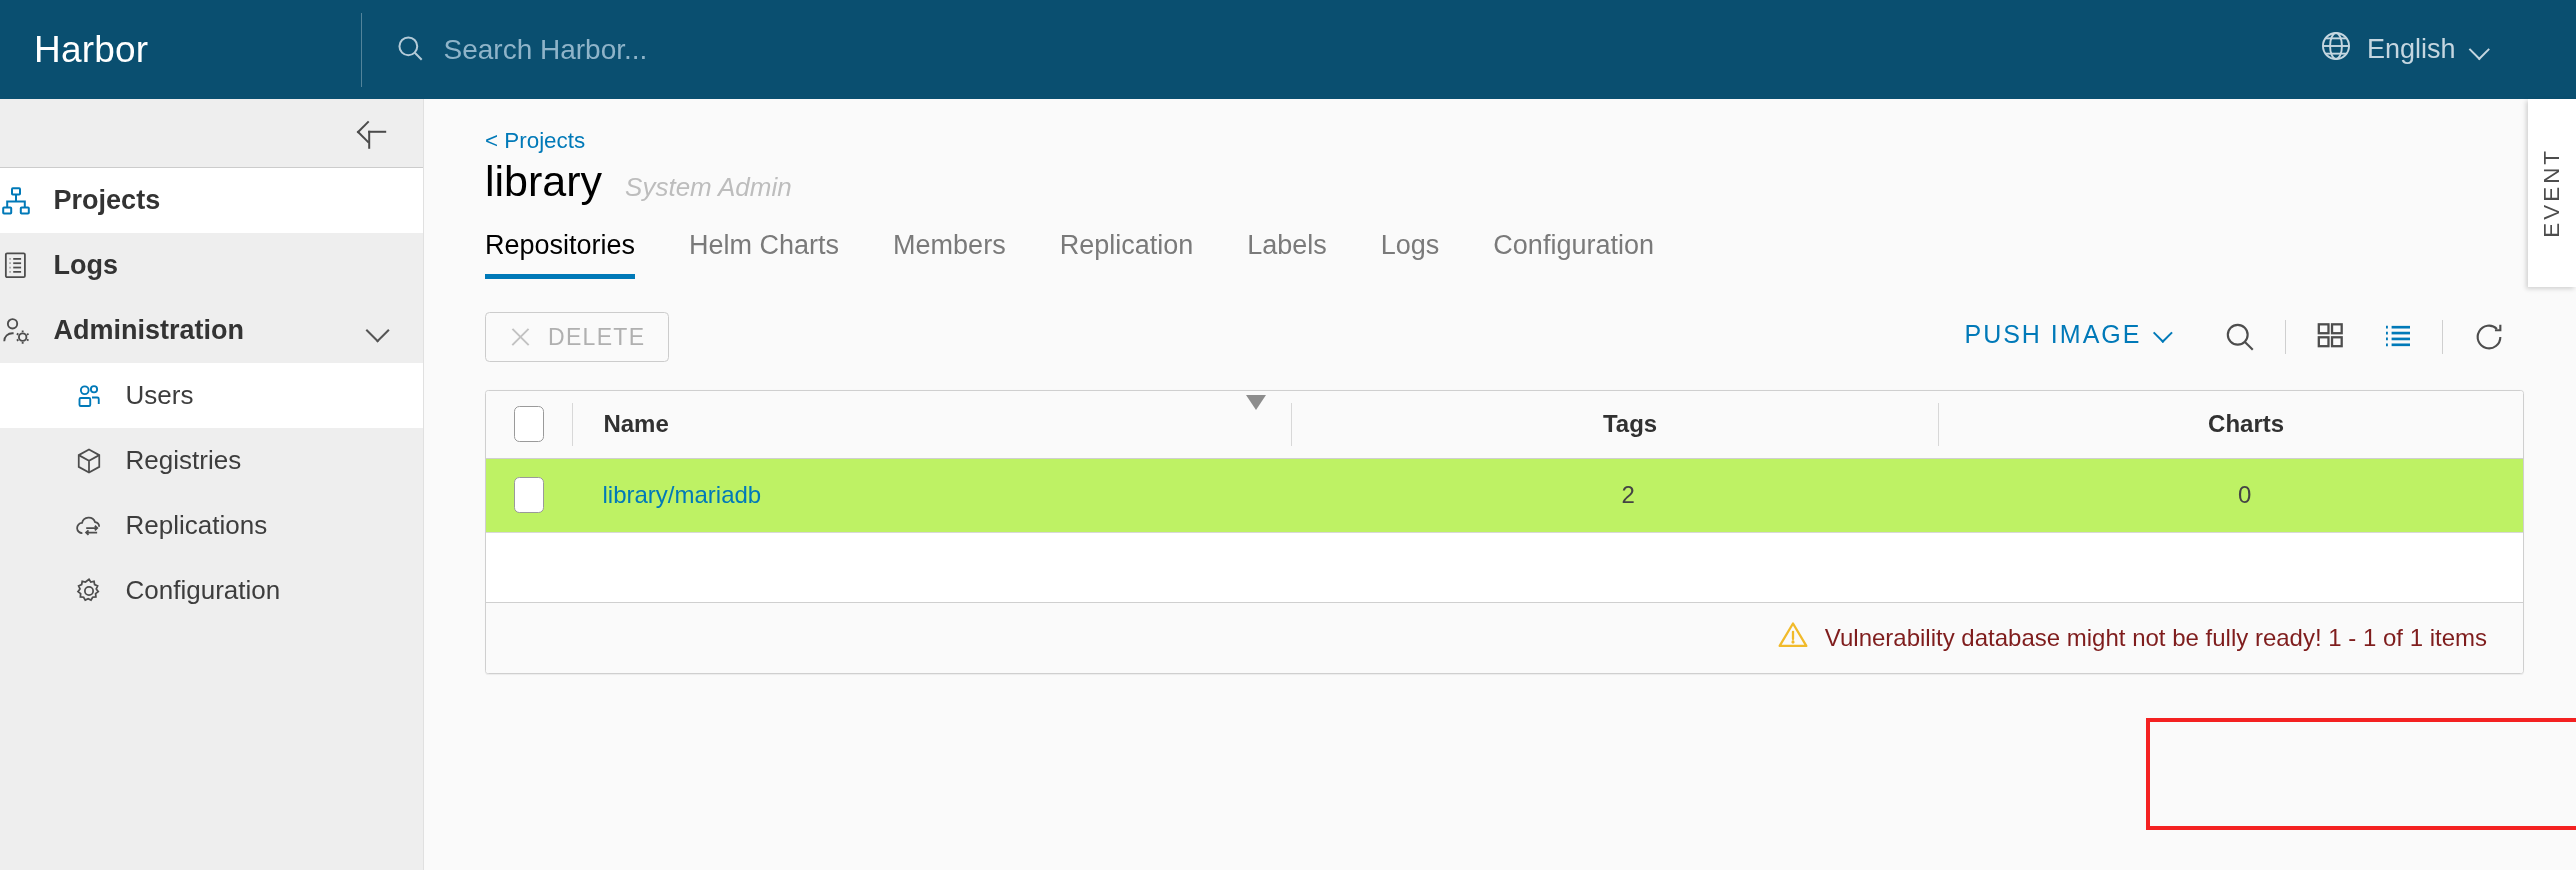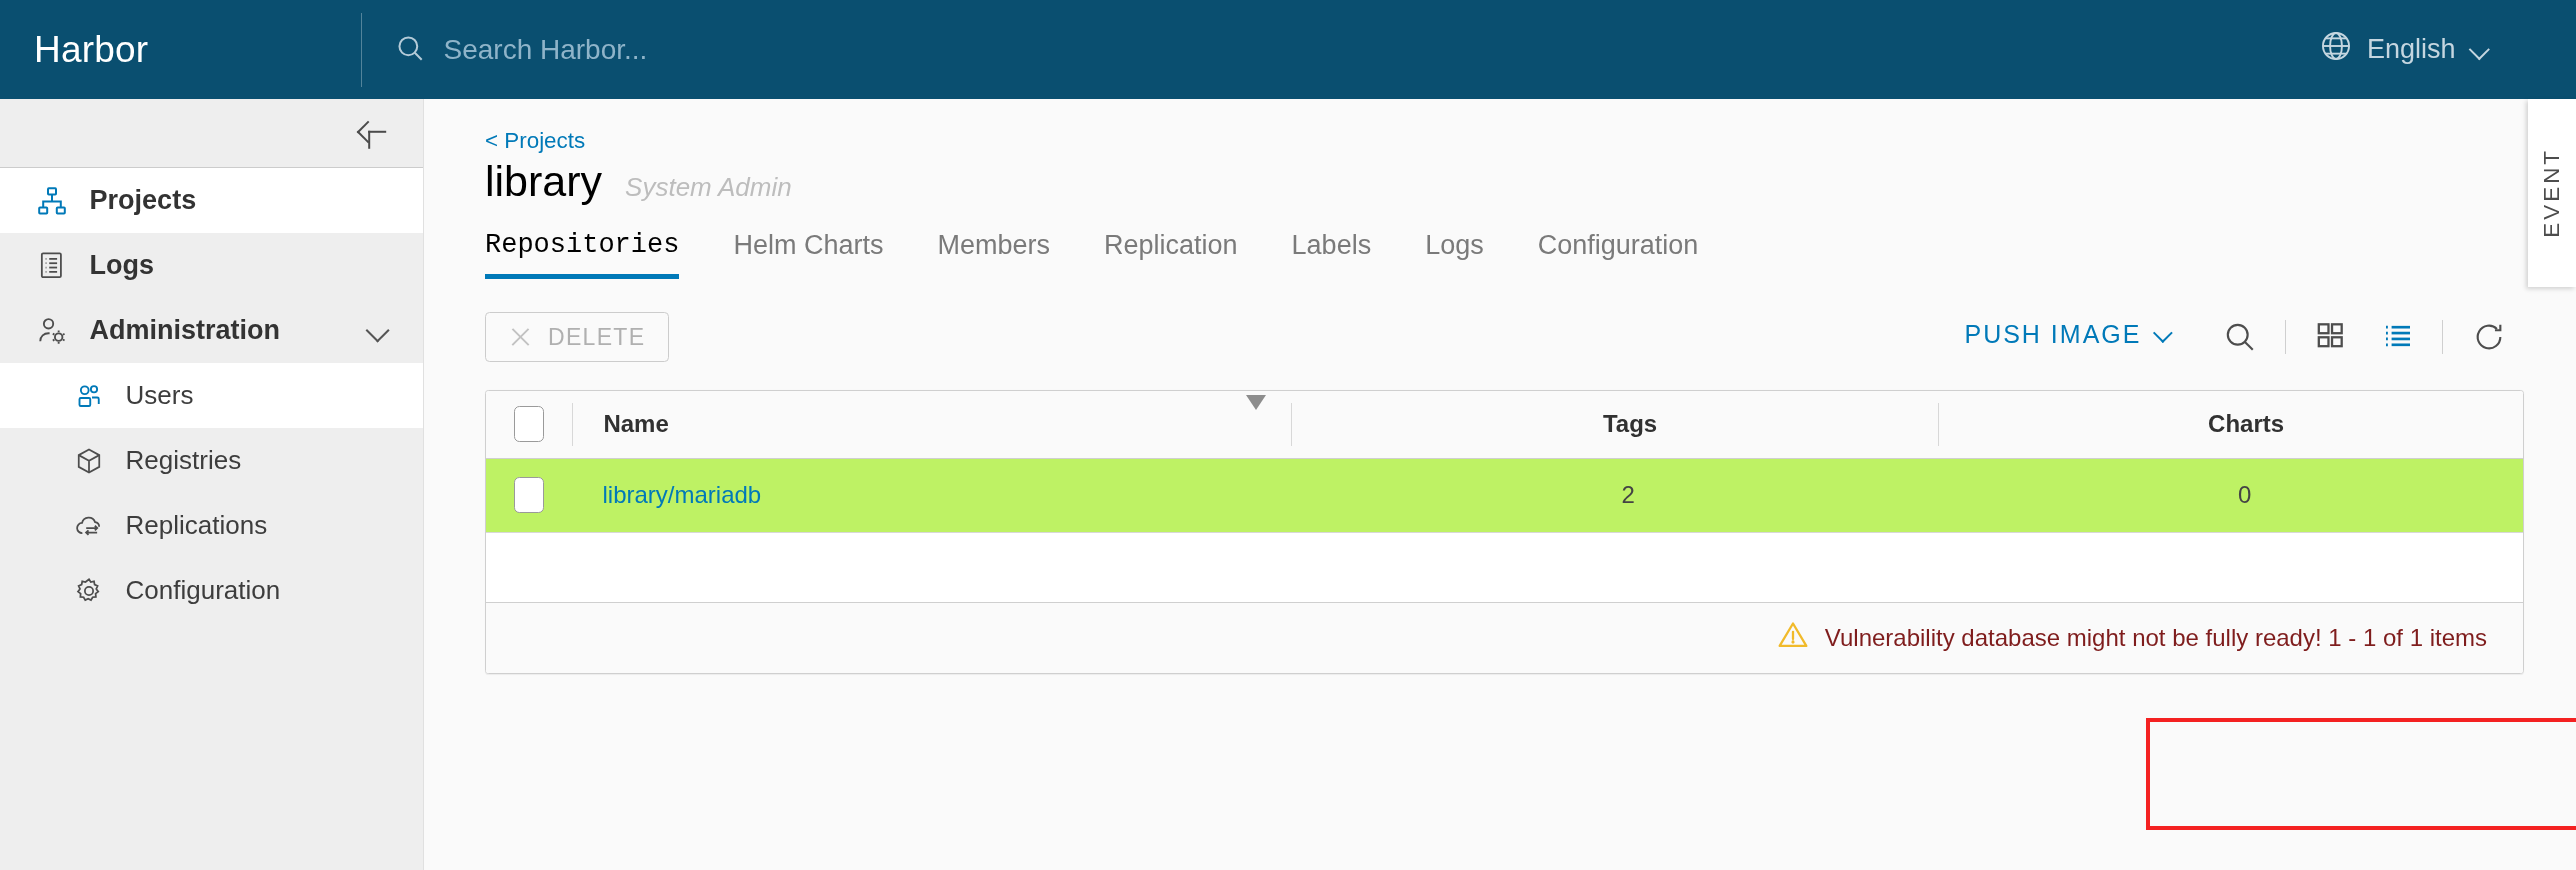--- a/index.html
+++ b/index.html
@@ -90,21 +90,20 @@
     border-left: 2.7px solid #4a4a4a; border-bottom: 2.7px solid #4a4a4a;
     transform: rotate(45deg);
     content:"";
   }
   .dbl-chev span { left: 1.8px; }
   .dbl-chev span::after { left: 9px; top: -2.2px; }
 
   .nav-item {
     height: 65px; flex: 0 0 65px;
     display: flex; align-items: center;
-    padding-left: 36px;
     font-size: 27px; color: #333333;
     font-weight: 700;
     cursor: pointer;
     position: relative;
   }
   .nav-item .ico { width: 41px; flex: 0 0 41px; display:flex; align-items:center; justify-content:flex-start; margin-right: 12.6px; }
   .nav-item.active { background: #ffffff; }
   .nav-item .chev-right { margin-left: auto; margin-right: 32px; }
   .chev-v { position: relative; width: 25px; height: 18px; }
   .chev-v::before {
@@ -132,21 +131,21 @@
   }
   .title-row { display: flex; align-items: baseline; gap: 23px; margin-top: 5.4px; }
   .proj-title { font-size: 43px; color: #000000; font-weight: 400; line-height: 1.05; }
   .proj-role { font-size: 26px; color: #bdbdbd; font-style: italic; }
 
   .tabs { display: flex; gap: 0; margin-top: 21.5px; position: relative; }
   .tab {
     font-size: 27px; color: #7a7a7a; padding: 3.6px 27px 18px 27px;
     cursor: pointer; position: relative; white-space: nowrap;
   }
-  .tab:first-child { padding-left: 0; font-family: Liberation Mono, monospace; }
+  .tab:first-child { padding-left: 0; }
   .tab.active { color: #000000; }
   .tab.active::after {
     content: ""; position: absolute; left: 0; right: 27px; bottom: 0;
     height: 4.5px; background: #0079b8;
   }
 
   
   .toolbar {
     display: flex; align-items: center;
     margin-top: 29px; height: 59px;

